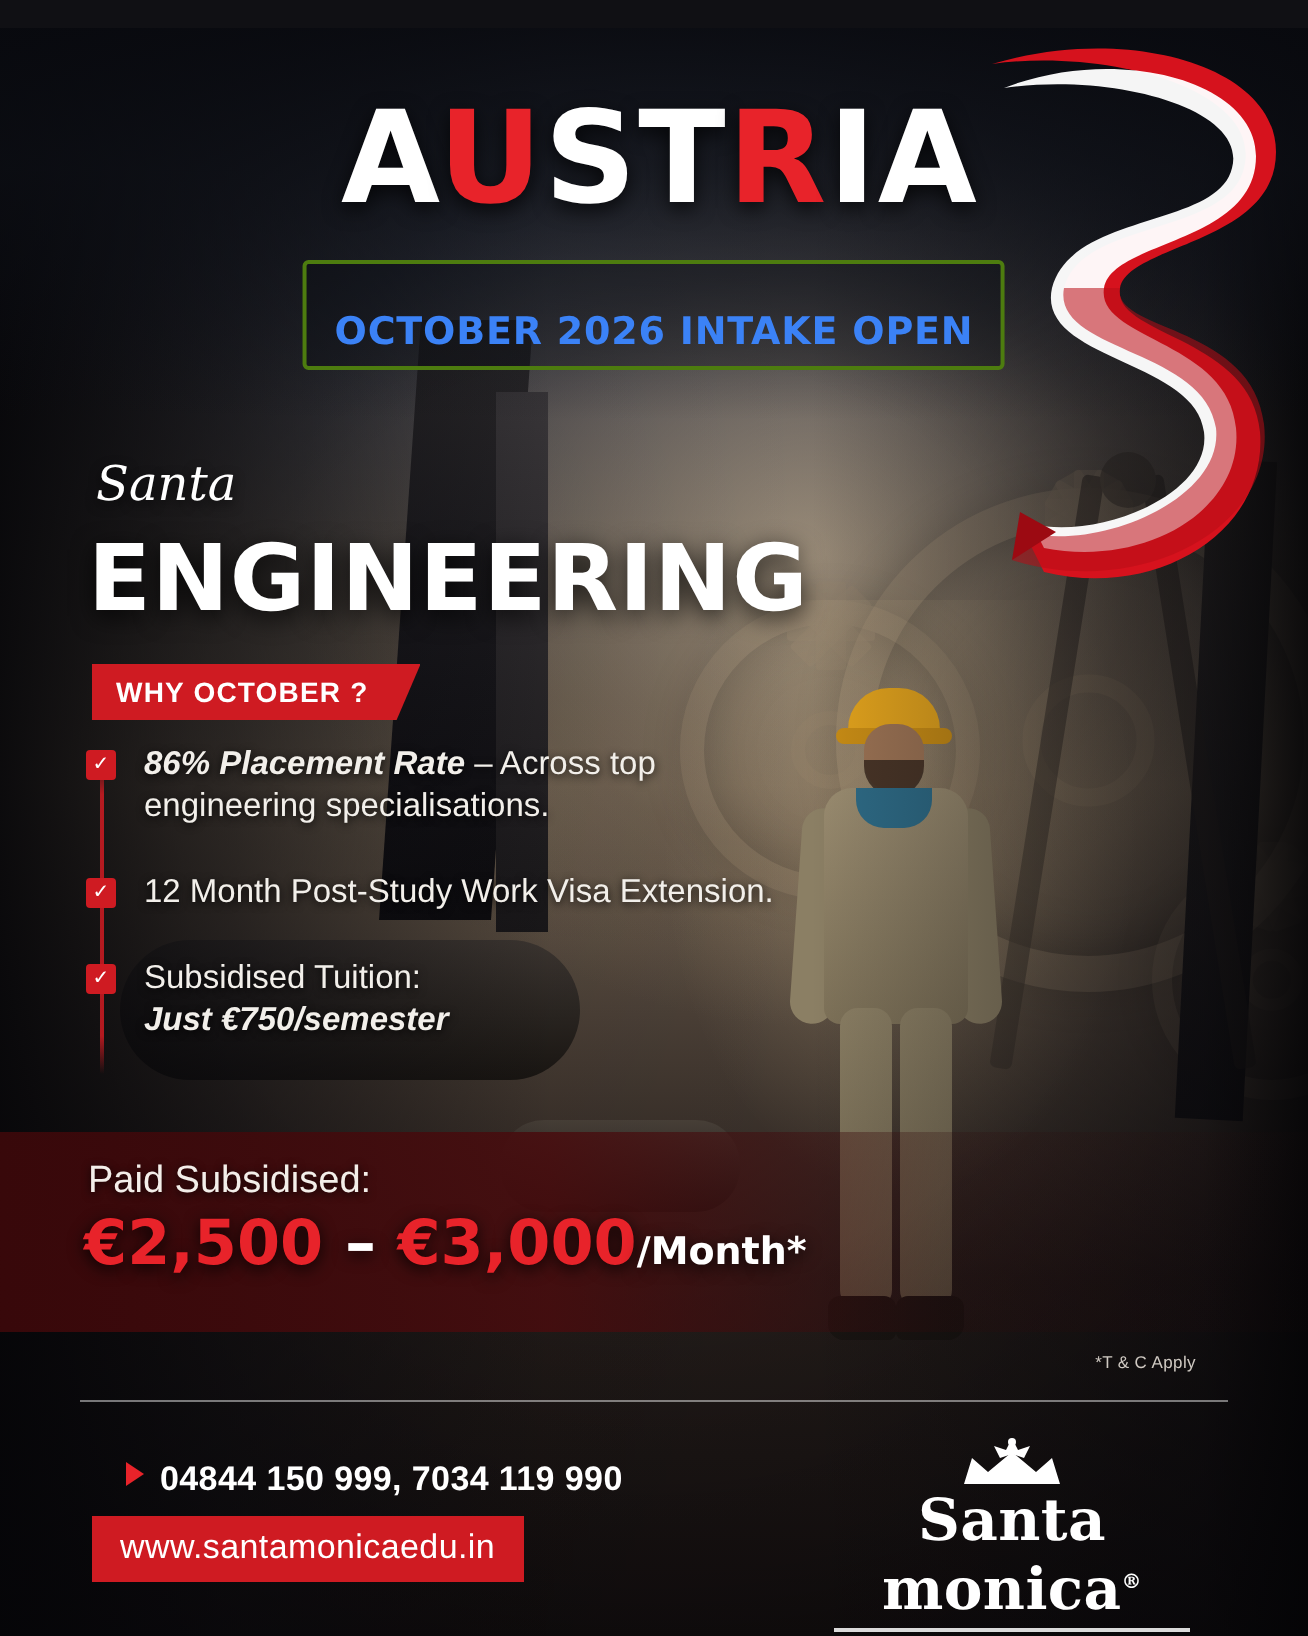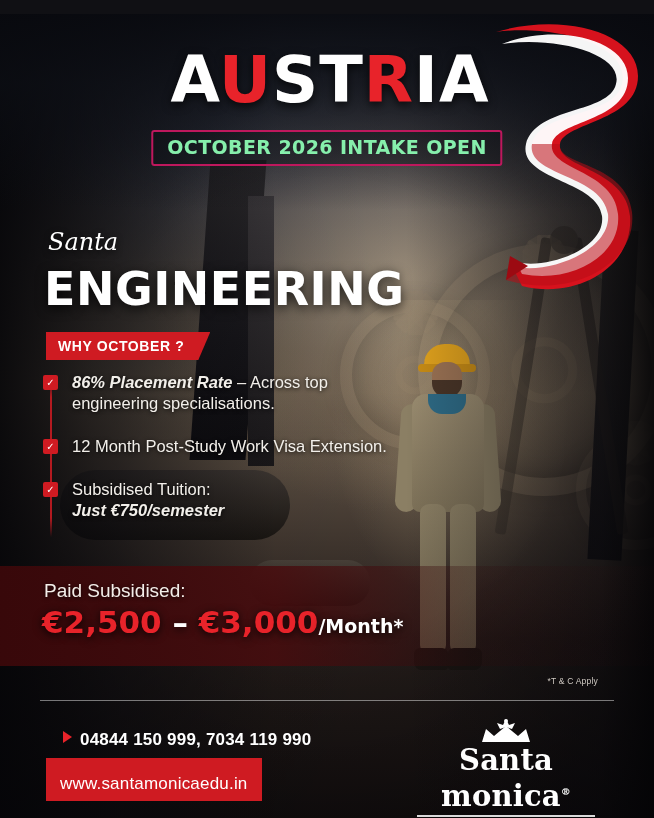--- a/index.html
+++ b/index.html
@@ -175,24 +175,24 @@
     letter-spacing: 1px;
     color: #ffffff;
     text-shadow: 0 3px 10px rgba(0,0,0,0.75);
     padding-left: 6px;
   }
   .austria .r { color: #e8232a; }
 
   .intake {
     position: absolute; top: 130px; left: 50%;
     transform: translateX(-50%);
-    padding: 4px 14px 6px;
-    border: 2px solid #be185d;
+    padding: 23px 14px 6px;
+    border: 2px solid #4d7c0f;
     border-radius: 3px;
-    color: #86efac;
+    color: #3b82f6;
     font-family: "DejaVu Sans", sans-serif;
     font-weight: bold;
     font-size: 19px;
     letter-spacing: 0.4px;
     white-space: nowrap;
     background: rgba(10,12,18,0.35);
   }
 
   
   .study {
@@ -308,21 +308,21 @@
     border-top: 6px solid transparent;
     border-bottom: 6px solid transparent;
     margin-right: 8px;
     vertical-align: 2px;
   }
   .web {
     position: absolute; left: 46px; top: 758px;
     background: #cf1b22;
     color: #ffffff;
     font-size: 17px;
-    padding: 16px 14px 7px;
+    padding: 6px 14px 7px;
     letter-spacing: 0.2px;
   }
 
   .logo { position: absolute; right: 44px; top: 718px; width: 208px; text-align: center; }
   .logo .crown { height: 26px; position: relative; }
   .logo .crown svg { position: absolute; left: 50%; top: 0; transform: translateX(-50%); }
   .logo .name {
     font-family: "DejaVu Serif", serif;
     font-weight: bold;
     font-size: 29px;

